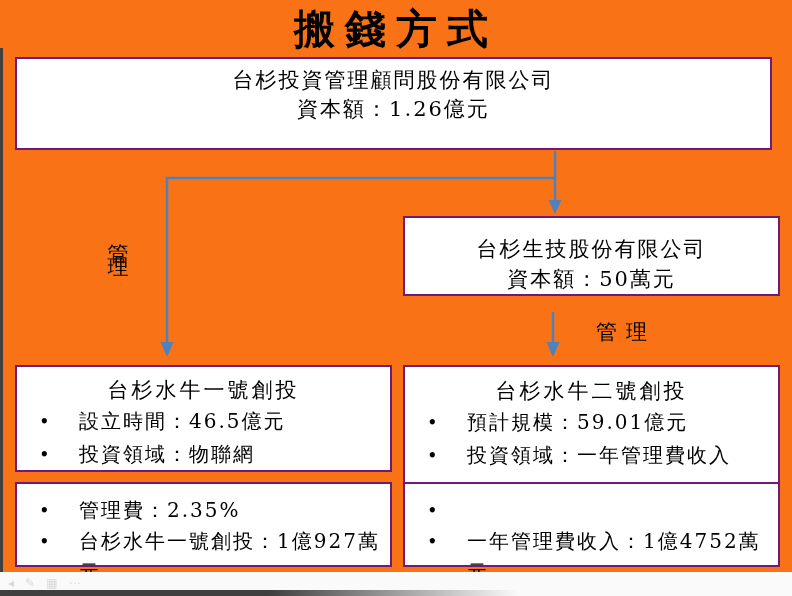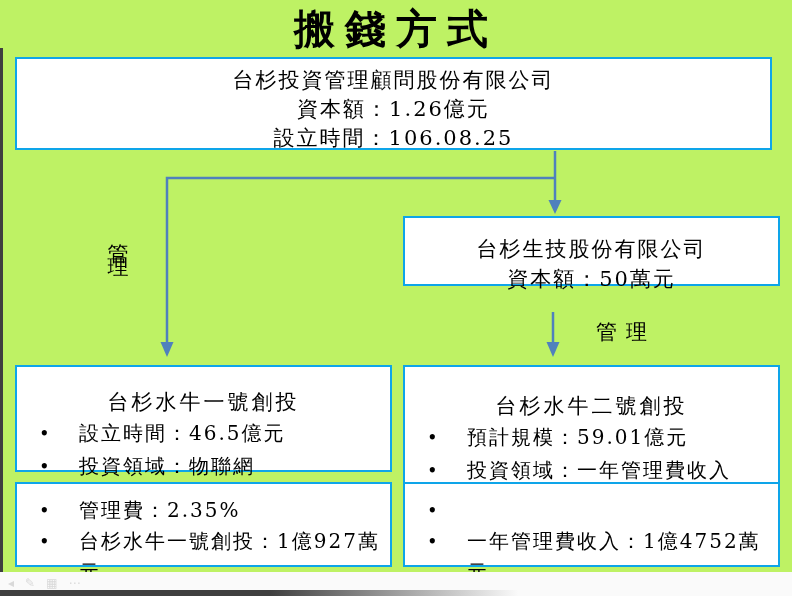--- a/index.html
+++ b/index.html
@@ -1,27 +1,27 @@
 <!DOCTYPE html>
 <html><head>
 <meta charset="utf-8">
 <style>
   html,body{margin:0;padding:0;background:#fff;}
-  .stage{position:relative;width:792px;height:596px;background:#bef264;overflow:hidden;
+  .stage{position:relative;width:792px;height:596px;background:#f97316;overflow:hidden;
          font-family:"DejaVu Serif","Liberation Serif",serif;color:#000;}
   .slide-title{position:absolute;left:0;top:2px;width:100%;text-align:center;
                font-size:41px;font-weight:bold;letter-spacing:10px;}
-  .box{position:absolute;border:2px solid #0ea5e9;background:#fff;box-sizing:border-box;}
+  .box{position:absolute;border:2px solid #701a75;background:#fff;box-sizing:border-box;}
   .box-center{text-align:center;}
   .line{font-size:21px;line-height:29px;letter-spacing:2px;}
   .parent-box{left:15px;top:57px;width:757px;height:93px;padding-top:7px;}
-  .biotech-box{left:403px;top:216px;width:377px;height:70px;padding-top:16px;}
+  .biotech-box{left:403px;top:216px;width:377px;height:80px;padding-top:16px;}
   .biotech-box .line{line-height:30px;}
-  .fund-box-1{left:15px;top:365px;width:377px;height:107px;padding-top:20px;}
-  .fund-box-2{left:403px;top:365px;width:377px;height:133px;padding-top:24px;}
+  .fund-box-1{left:15px;top:365px;width:377px;height:107px;padding-top:8px;}
+  .fund-box-2{left:403px;top:365px;width:377px;height:133px;padding-top:9px;}
   .fee-box-1{left:15px;top:482px;width:377px;height:85px;padding-top:11px;}
   .fee-box-2{left:403px;top:482px;width:377px;height:85px;padding-top:11px;}
   .box-name{font-size:21px;line-height:30px;letter-spacing:3px;text-align:center;}
   .bullet-row{display:flex;align-items:baseline;text-align:left;padding-left:22px;
               font-size:20px;line-height:33px;letter-spacing:2px;}
   .fee-box-1 .bullet-row,.fee-box-2 .bullet-row{line-height:31px;}
   .bullet{width:40px;flex:0 0 40px;font-size:18px;}
   .edge-label{position:absolute;font-size:20px;letter-spacing:3px;}
   .invest-label{left:601px;top:176px;letter-spacing:5px;}
   .manage-left-label{left:104px;top:227px;writing-mode:vertical-rl;letter-spacing:13px;font-size:21px;}
@@ -53,21 +53,20 @@
     </g>
     <g stroke="#4F81BD" stroke-width="2.5" fill="#4F81BD">
       <line x1="553" y1="312" x2="553" y2="343"></line>
       <polygon points="546.5,342 559.5,342 553,357" stroke="none"></polygon>
     </g>
   </svg>
 
   <div class="box parent-box box-center">
     <div class="line">台杉投資管理顧問股份有限公司</div>
     <div class="line">資本額：1.26億元</div>
-    <div class="line">設立時間：106.08.25</div>
   </div>
 
   <div class="edge-label manage-left-label">管理</div>
   <div class="edge-label manage-right-label">管理</div>
 
   <div class="box biotech-box box-center">
     <div class="line">台杉生技股份有限公司</div>
     <div class="line">資本額：50萬元</div>
   </div>
 

